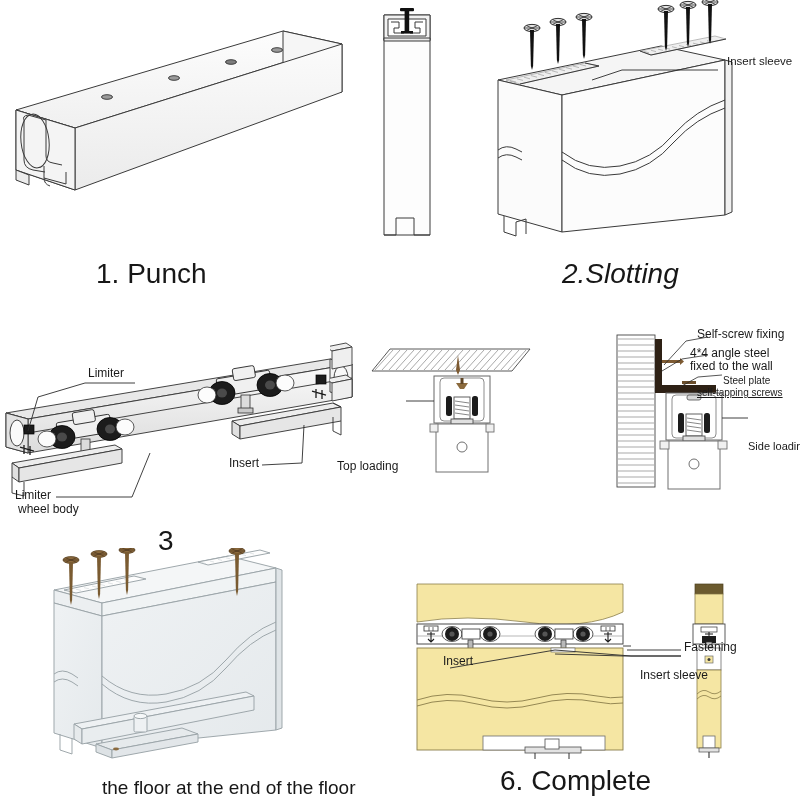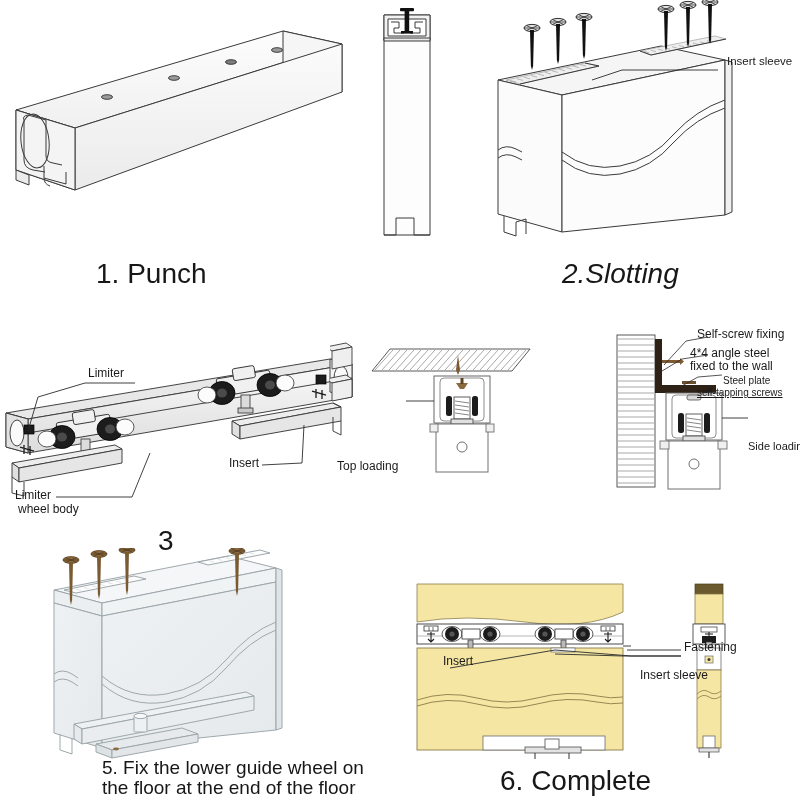--- a/index.html
+++ b/index.html
@@ -583,17 +583,16 @@
   </g>
 </svg>
 </div>
 <div class="lbl lbl-bg" style="left:443px;top:655px;">Insert</div>
 <div class="lbl lbl-bg" style="left:640px;top:641px;margin-left:44px;">Fastening</div>
 <div class="lbl lbl-bg" style="left:640px;top:669px;">Insert sleeve</div>
 
 <div class="caption cap-lg" style="left:96px;top:258px;">1. Punch</div>
 <div class="caption cap-lg" style="left:562px;top:258px;font-style:italic;">2.Slotting</div>
 <div class="caption cap-lg" style="left:158px;top:525px;">3</div>
-<div class="caption cap-md" style="left:102px;top:757px;">5. Fix the lower guide wheel on</div>
 <div class="caption cap-md" style="left:102px;top:777px;">the floor at the end of the floor</div>
 <div class="caption cap-lg" style="left:500px;top:765px;">6. Complete</div>
 
 </div>
 
 </body></html>

